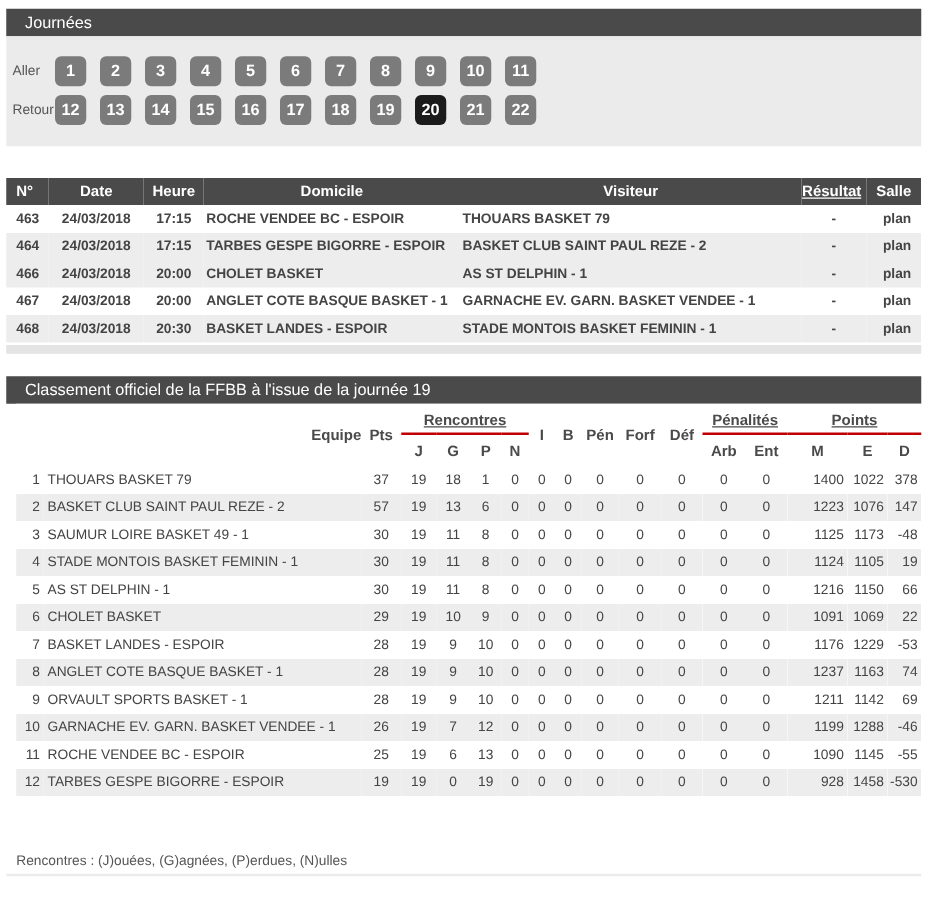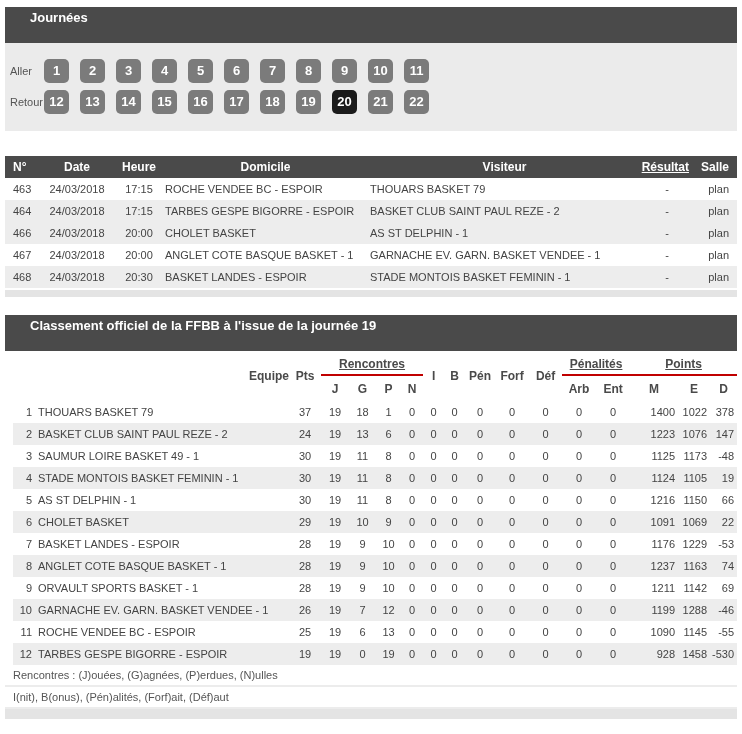--- a/index.html
+++ b/index.html
@@ -8,22 +8,22 @@
     --txt:#444; --hdtxt:#4a4a4a;
   }
   *{box-sizing:border-box;margin:0;padding:0;}
   body{
     width:742px;height:734px;background:#fff;
     font-family:"Liberation Sans",sans-serif;overflow:hidden;
   }
   .page{padding-top:7px;}
   .panel-wrap{margin:0 5px;width:732px;}
   .bar{
-    height:36px;line-height:22px;background:var(--bar);color:#fff;
-    font-size:13px;font-weight:bold;padding-left:25px;
+    height:22px;line-height:22px;background:var(--bar);color:#fff;
+    font-size:13px;font-weight:normal;padding-left:15px;
   }
   
   .panel-body{background:var(--panel);padding:9px 16px 10px 5px;}
   .day-row{display:flex;align-items:center;height:24px;margin:7px 0;}
   .day-label{width:34px;font-size:11px;color:#555;flex:none;}
   .days{display:flex;}
   .day-btn{
     width:25px;height:24px;line-height:24px;border-radius:5px;
     background:var(--btn);color:#fff;font-size:13px;font-weight:bold;
     text-align:center;margin-right:11px;display:inline-block;cursor:pointer;
@@ -38,21 +38,21 @@
   table{border-collapse:collapse;table-layout:fixed;width:732px;}
   .sched thead th{
     background:var(--bar);color:#fff;font-size:12px;font-weight:bold;
     height:22px;text-align:center;overflow:hidden;white-space:nowrap;
   }
   .sched th.c-num{text-align:left;padding-left:8px;}
   .sched th.c-res{text-align:right;padding-right:4px;text-decoration:underline;}
   .sched th.c-salle{text-align:right;padding-right:8px;}
   .sched td{
     height:22px;font-size:11px;color:var(--txt);white-space:nowrap;
-    overflow:hidden;background:#fff;
+    overflow:hidden;background:#fff;font-weight:bold;
   }
   .sched tr.alt td{background:var(--alt);}
   .sched td.c-num{padding-left:8px;}
   .sched td.c-date,.sched td.c-heure{text-align:center;}
   .sched td.c-dom,.sched td.c-vis{padding-left:2px;}
   .sched td.c-res{text-align:center;}
   .sched td.c-salle{text-align:right;padding-right:8px;}
   
   .stand{width:724px;margin-left:8px;}
   .stand thead th{
@@ -66,21 +66,21 @@
     white-space:nowrap;overflow:hidden;background:#fff;
   }
   .stand tbody tr.alt td{background:var(--alt);}
   .stand td.rank{text-align:right;padding-right:3px;}
   .stand td.team{text-align:left;padding-left:3px;}
   .stand td.v12,.stand td.v13,.stand td.v14{text-align:right;padding-right:3px;}
   
   .legend-row{
     height:22px;line-height:21px;font-size:11px;color:#555;
     padding-left:8px;background:#fff;border-bottom:2px solid #ececec;
-    white-space:nowrap;overflow:hidden;
+    white-space:nowrap;overflow:hidden;margin-top:42px;
   }
 </style>
 </head>
 <body>
 
 <div class="page">
 
   <div class="panel-wrap">
     <div class="bar">
       <span>Journées</span>
@@ -263,21 +263,21 @@
             <td class="v9">0</td>
             <td class="v10">0</td>
             <td class="v11">0</td>
             <td class="v12">1400</td>
             <td class="v13">1022</td>
             <td class="v14">378</td>
           </tr>
           <tr class="alt">
             <td class="rank">2</td>
             <td class="team">BASKET CLUB SAINT PAUL REZE - 2</td>
-            <td class="v0">24</td>
+            <td class="v0">57</td>
             <td class="v1">19</td>
             <td class="v2">13</td>
             <td class="v3">6</td>
             <td class="v4">0</td>
             <td class="v5">0</td>
             <td class="v6">0</td>
             <td class="v7">0</td>
             <td class="v8">0</td>
             <td class="v9">0</td>
             <td class="v10">0</td>

